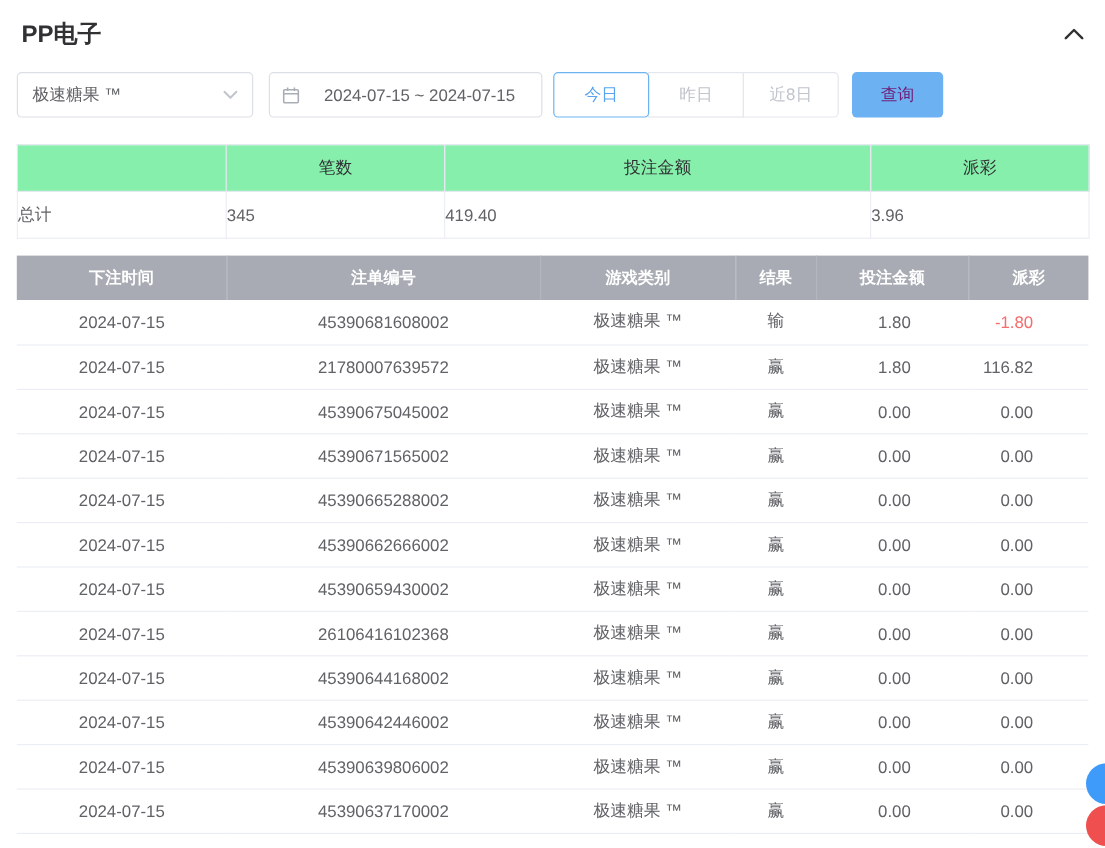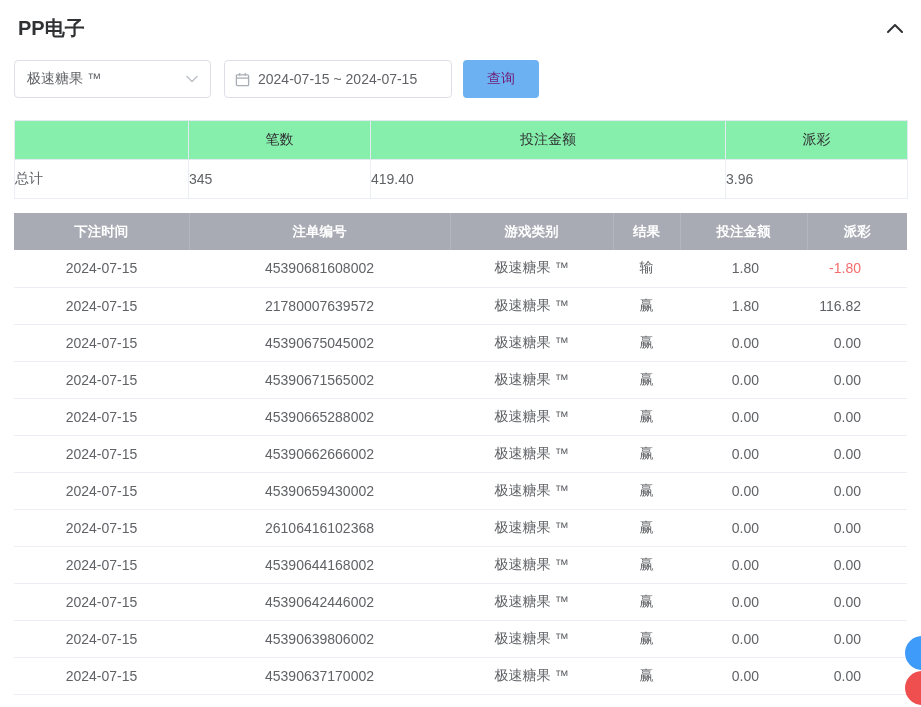--- a/index.html
+++ b/index.html
@@ -23,21 +23,21 @@
     display: flex; align-items: center;
     margin: 20px 14px 0 14px; height: 38px;
   }
   .select-box {
     width: 197px; height: 38px; border: 1px solid #dcdfe6; border-radius: 4px;
     display: flex; align-items: center; justify-content: space-between;
     padding: 0 12px; font-size: 14px; color: #606266; cursor: pointer; background:#fff;
   }
   .date-box {
     width: 228px; height: 38px; border: 1px solid #dcdfe6; border-radius: 4px;
-    display: flex; align-items: center; gap: 8px;
+    display: flex; align-items: center; gap: 20px;
     padding: 0 10px; font-size: 14px; color: #606266; cursor: pointer;
     margin-left: 13px; background:#fff;
   }
   .quick-group { display: flex; margin-left: 9px; }
   .quick-btn {
     width: 80px; height: 38px; background: #fff; border: 1px solid #e4e7ed;
     font-size: 14px; color: #c0c4cc; cursor: pointer;
     font-family: "Liberation Sans", sans-serif;
     margin-left: -1px;
   }
@@ -121,20 +121,25 @@
       <svg width="15" height="15" viewBox="0 0 16 16">
           <rect x="1.5" y="3" width="13" height="11.5" rx="1" fill="none" stroke="#a9adb5" stroke-width="1.4"></rect>
           <line x1="1.5" y1="6.5" x2="14.5" y2="6.5" stroke="#a9adb5" stroke-width="1.4"></line>
           <line x1="5" y1="1" x2="5" y2="4" stroke="#a9adb5" stroke-width="1.4"></line>
           <line x1="11" y1="1" x2="11" y2="4" stroke="#a9adb5" stroke-width="1.4"></line>
         </svg>
     </span>
     <span>2024-07-15 ~ 2024-07-15</span>
   </div>
 
+  <div class="quick-group">
+    <button class="quick-btn active">今日</button>
+    <button class="quick-btn">昨日</button>
+    <button class="quick-btn">近8日</button>
+  </div>
 
   <button class="search-btn">查询</button>
 </div>
 
 <table class="summary-table">
   <colgroup>
       <col style="width:174px">
       <col style="width:182px">
       <col style="width:355px">
       <col style="width:182px">

